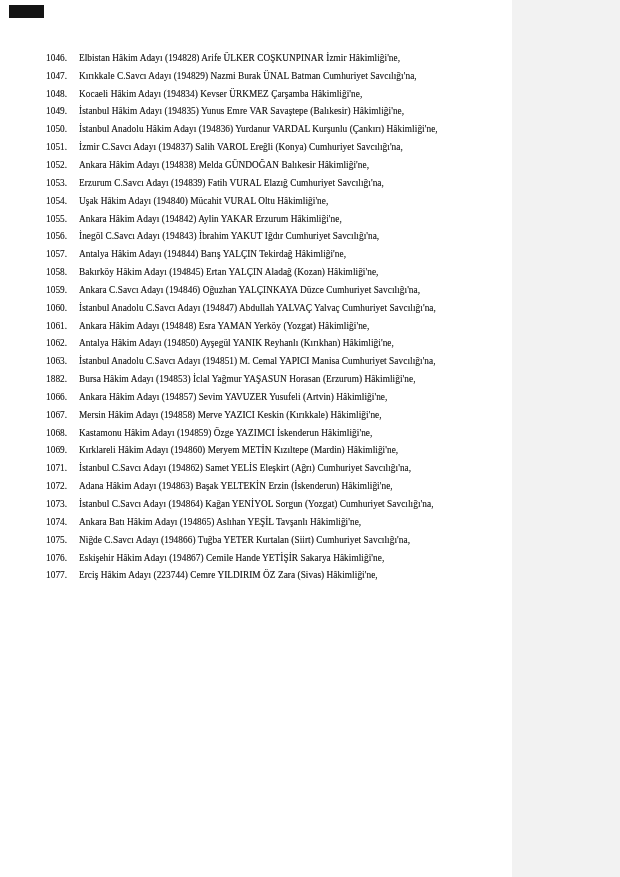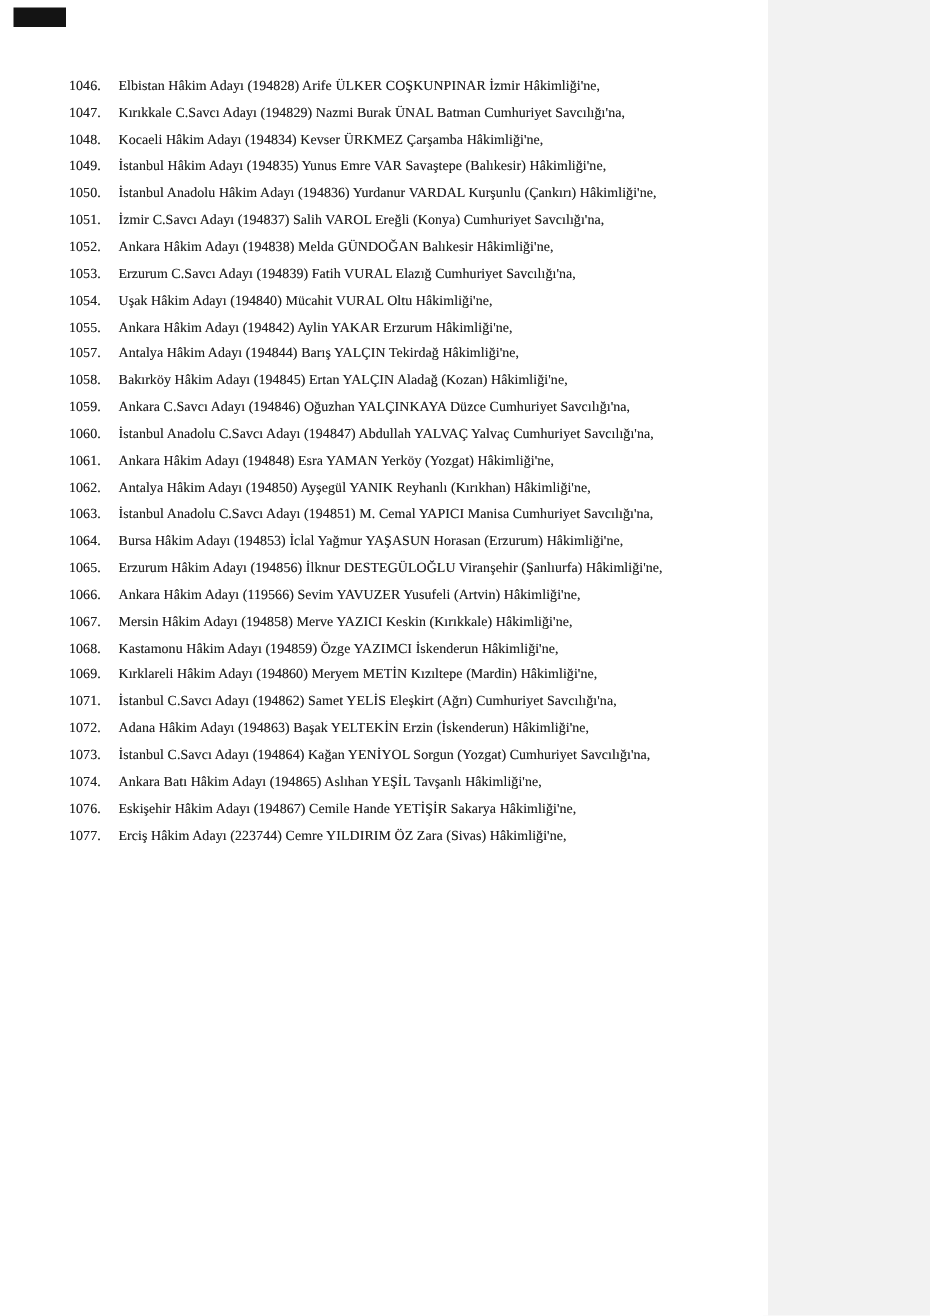--- a/index.html
+++ b/index.html
@@ -104,20 +104,24 @@
   <div class="row">
     <span class="num">1054.</span>
     <span class="txt">Uşak Hâkim Adayı (194840) Mücahit VURAL Oltu Hâkimliği'ne,</span>
   </div>
 
   <div class="row">
     <span class="num">1055.</span>
     <span class="txt">Ankara Hâkim Adayı (194842) Aylin YAKAR Erzurum Hâkimliği'ne,</span>
   </div>
 
+  <div class="row">
+    <span class="num">1056.</span>
+    <span class="txt">İnegöl C.Savcı Adayı (194843) İbrahim YAKUT Iğdır Cumhuriyet Savcılığı'na,</span>
+  </div>
 
   <div class="row">
     <span class="num">1057.</span>
     <span class="txt">Antalya Hâkim Adayı (194844) Barış YALÇIN Tekirdağ Hâkimliği'ne,</span>
   </div>
 
   <div class="row">
     <span class="num">1058.</span>
     <span class="txt">Bakırköy Hâkim Adayı (194845) Ertan YALÇIN Aladağ (Kozan) Hâkimliği'ne,</span>
   </div>
@@ -141,32 +145,28 @@
     <span class="num">1062.</span>
     <span class="txt">Antalya Hâkim Adayı (194850) Ayşegül YANIK Reyhanlı (Kırıkhan) Hâkimliği'ne,</span>
   </div>
 
   <div class="row">
     <span class="num">1063.</span>
     <span class="txt">İstanbul Anadolu C.Savcı Adayı (194851) M. Cemal YAPICI Manisa Cumhuriyet Savcılığı'na,</span>
   </div>
 
   <div class="row">
-    <span class="num">1064.</span>
+    <span class="num">1882.</span>
     <span class="txt">Bursa Hâkim Adayı (194853) İclal Yağmur YAŞASUN Horasan (Erzurum) Hâkimliği'ne,</span>
   </div>
 
-  <div class="row">
-    <span class="num">1065.</span>
-    <span class="txt">Erzurum Hâkim Adayı (194856) İlknur DESTEGÜLOĞLU Viranşehir (Şanlıurfa) Hâkimliği'ne,</span>
-  </div>
 
   <div class="row">
     <span class="num">1066.</span>
-    <span class="txt">Ankara Hâkim Adayı (119566) Sevim YAVUZER Yusufeli (Artvin) Hâkimliği'ne,</span>
+    <span class="txt">Ankara Hâkim Adayı (194857) Sevim YAVUZER Yusufeli (Artvin) Hâkimliği'ne,</span>
   </div>
 
   <div class="row">
     <span class="num">1067.</span>
     <span class="txt">Mersin Hâkim Adayı (194858) Merve YAZICI Keskin (Kırıkkale) Hâkimliği'ne,</span>
   </div>
 
   <div class="row">
     <span class="num">1068.</span>
     <span class="txt">Kastamonu Hâkim Adayı (194859) Özge YAZIMCI İskenderun Hâkimliği'ne,</span>
@@ -191,20 +191,24 @@
   <div class="row">
     <span class="num">1073.</span>
     <span class="txt">İstanbul C.Savcı Adayı (194864) Kağan YENİYOL Sorgun (Yozgat) Cumhuriyet Savcılığı'na,</span>
   </div>
 
   <div class="row">
     <span class="num">1074.</span>
     <span class="txt">Ankara Batı Hâkim Adayı (194865) Aslıhan YEŞİL Tavşanlı Hâkimliği'ne,</span>
   </div>
 
+  <div class="row">
+    <span class="num">1075.</span>
+    <span class="txt">Niğde C.Savcı Adayı (194866) Tuğba YETER Kurtalan (Siirt) Cumhuriyet Savcılığı'na,</span>
+  </div>
 
   <div class="row">
     <span class="num">1076.</span>
     <span class="txt">Eskişehir Hâkim Adayı (194867) Cemile Hande YETİŞİR Sakarya Hâkimliği'ne,</span>
   </div>
 
   <div class="row">
     <span class="num">1077.</span>
     <span class="txt">Erciş Hâkim Adayı (223744) Cemre YILDIRIM ÖZ Zara (Sivas) Hâkimliği'ne,</span>
   </div>

